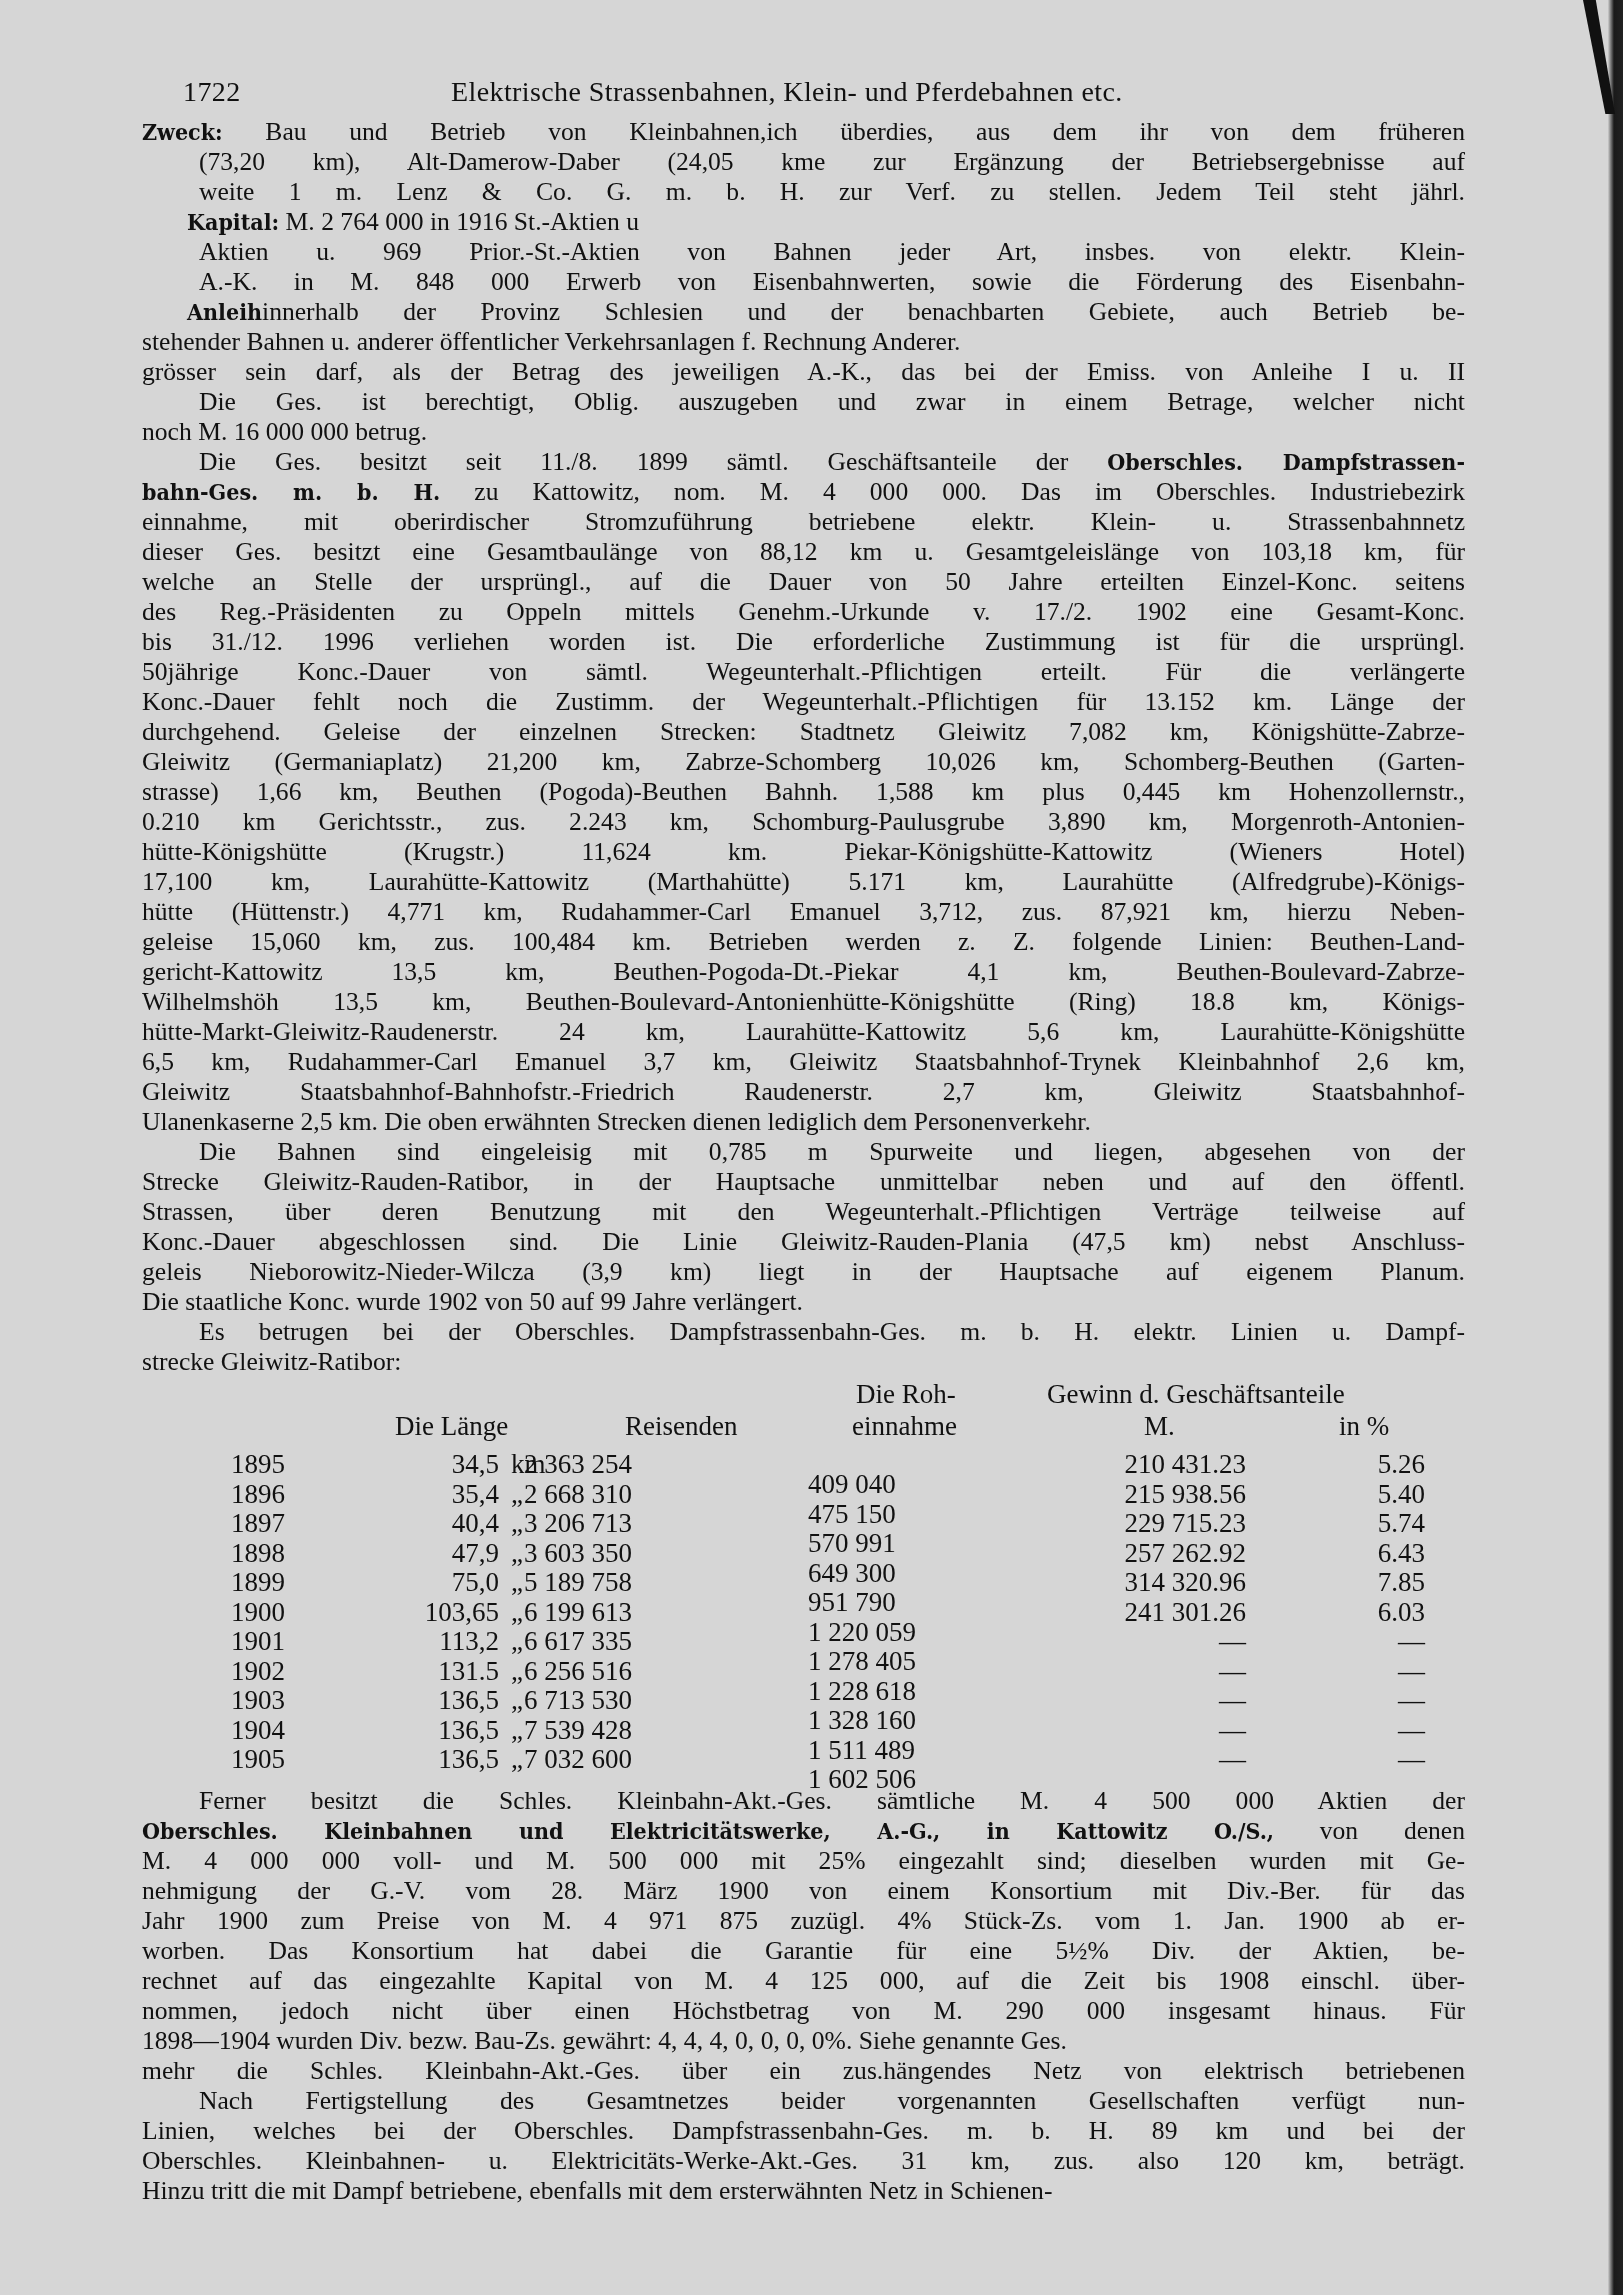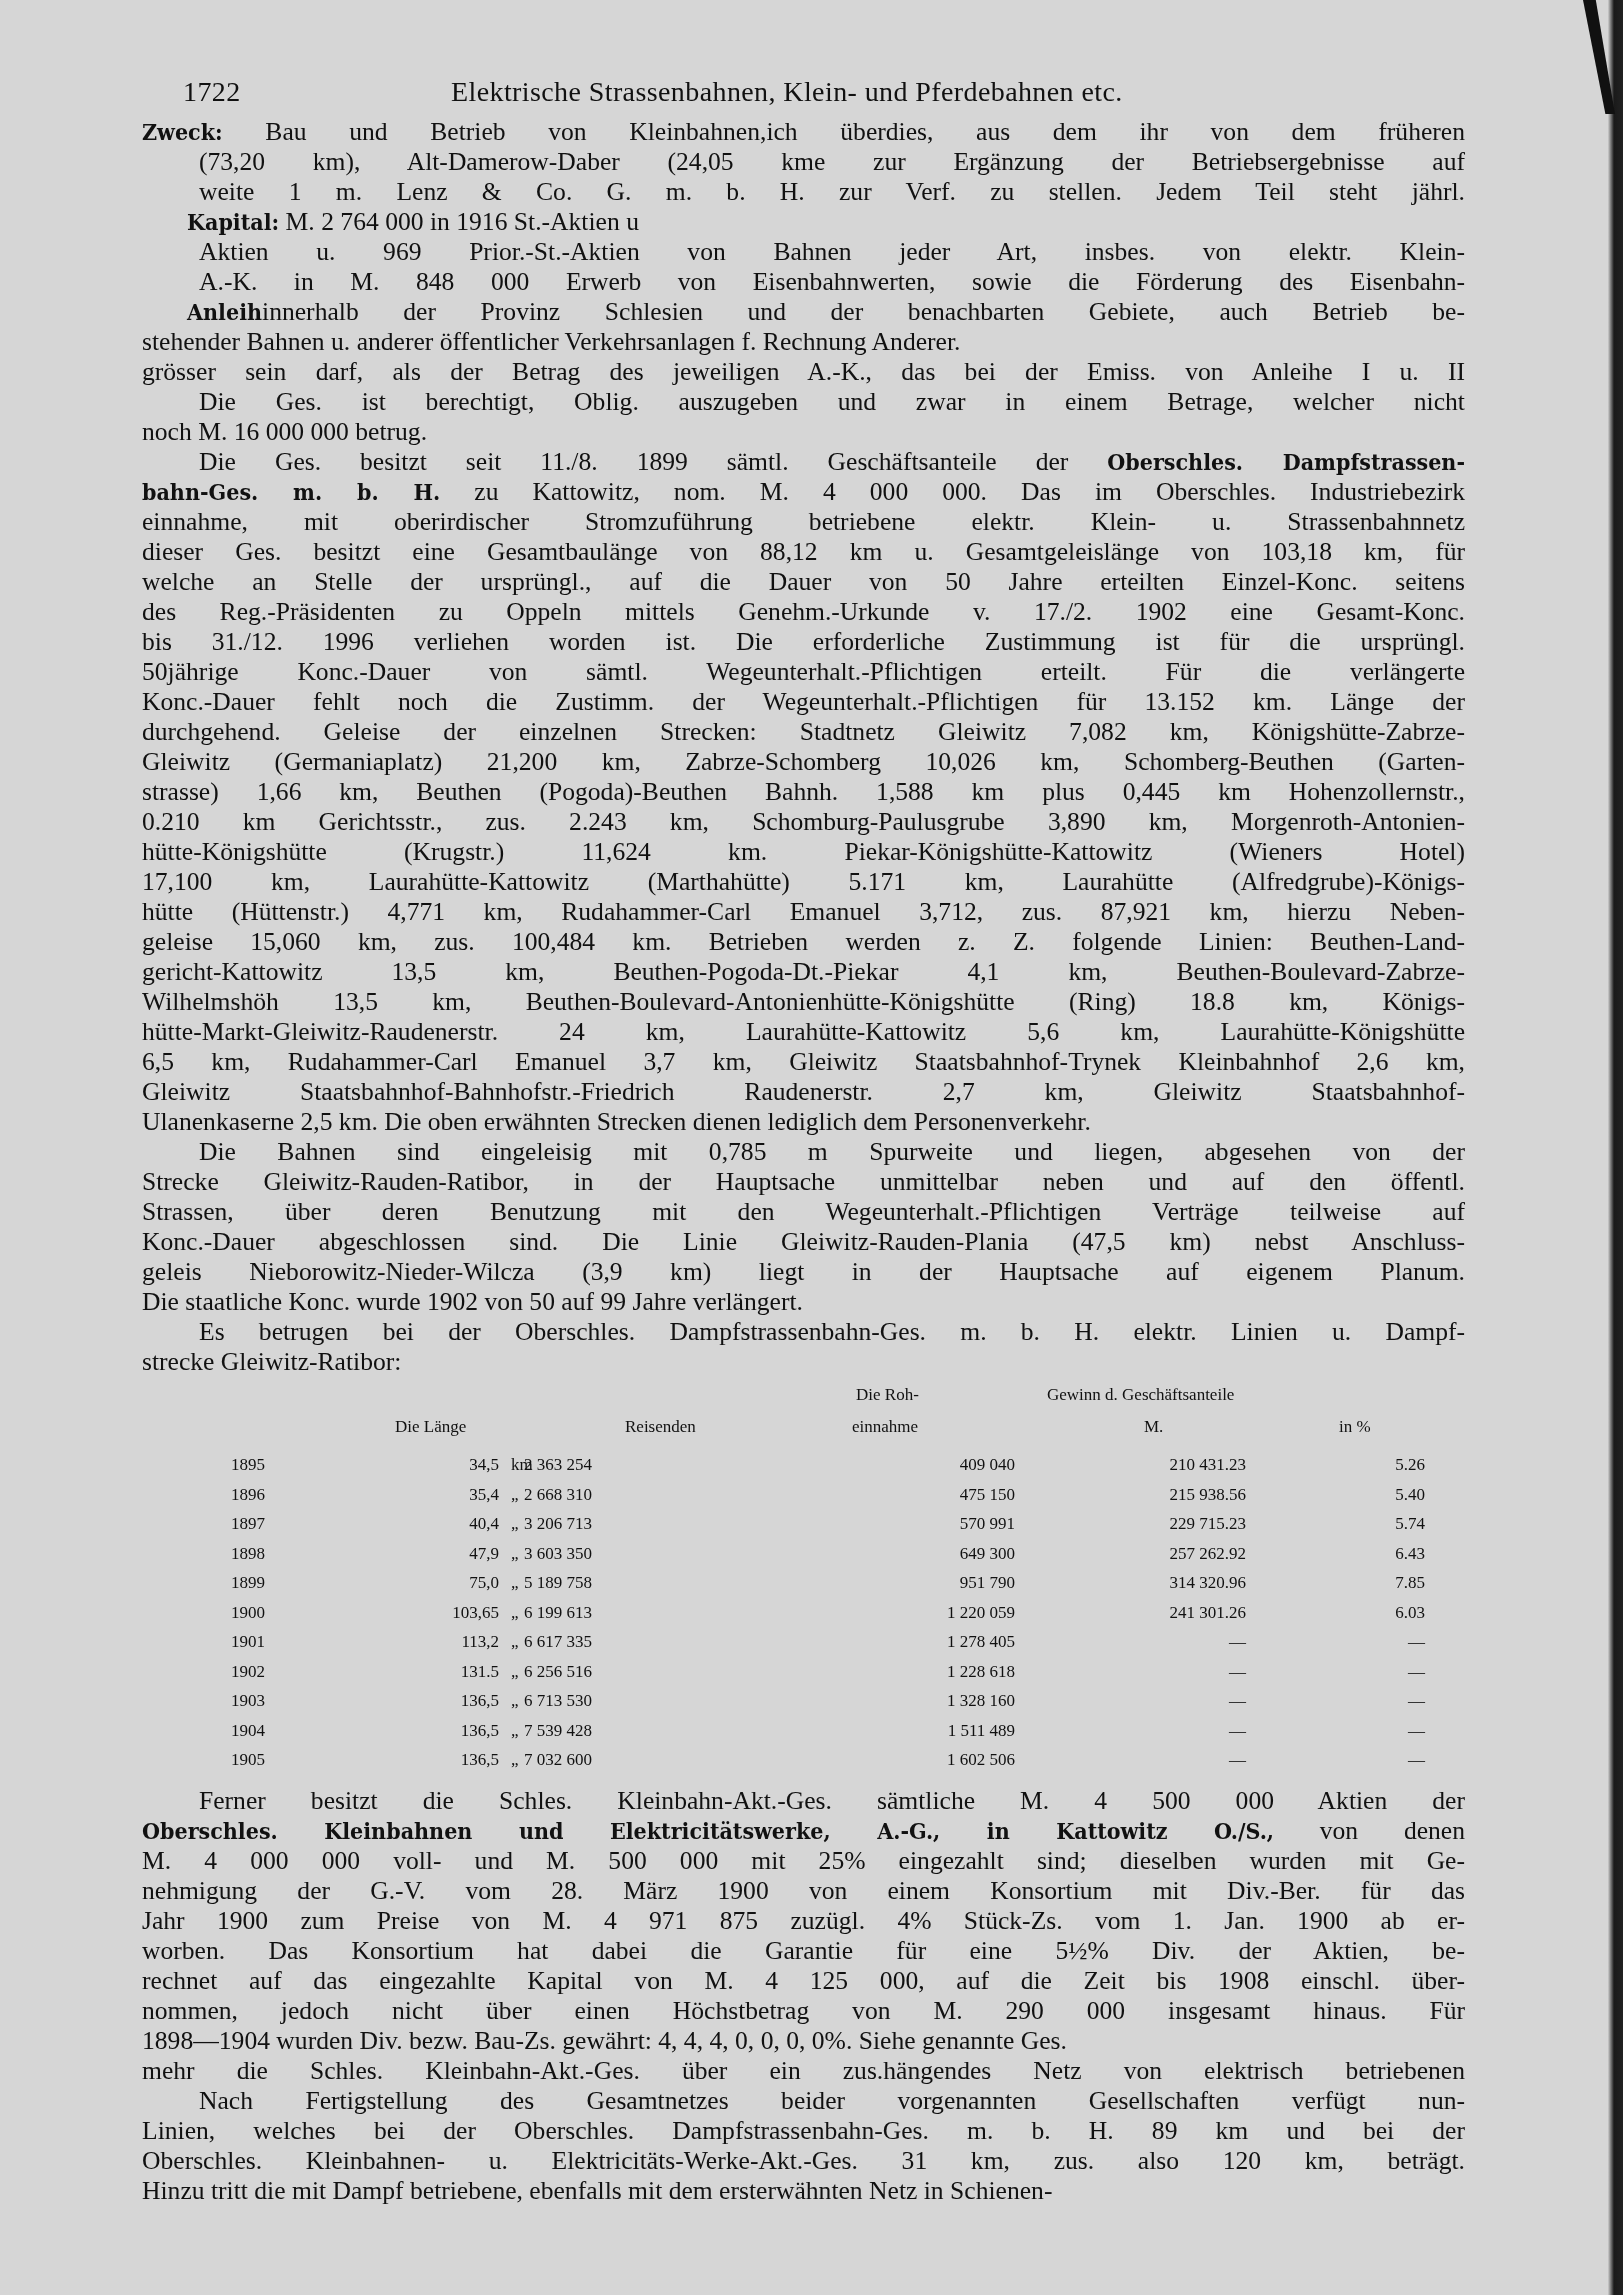--- a/index.html
+++ b/index.html
@@ -35,31 +35,31 @@
     text-align-last: justify;
   }
   .txt p { margin: 0; }
   .line { display: block; white-space: nowrap; text-align: justify; text-align-last: justify; }
   .line.last { text-align-last: left; }
   .ind { padding-left: 57px; }
   .hang { padding-left: 57px; }
   .b { font-weight: bold; font-family: "DejaVu Serif", serif; font-size: 23px; }
   .block { margin-top: 21px; }
   .tbl {
-    position: relative; margin-top: 3.2px; font-size: 17px; line-height: 29.5px;
+    position: relative; margin-top: 3.2px; font-size: 27px; line-height: 29.5px;
   }
   .tbl .hdr { position: relative; height: 70px; }
   .tbl .hdr span { position: absolute; white-space: nowrap; }
   .tbl .row { position: relative; height: 29.5px; }
   .tbl .row span { position: absolute; white-space: nowrap; }
   .c-year { left: 89px; }
   .c-len { left: 268px; width: 89px; text-align: right; }
   .c-unit { left: 369px; }
   .c-reis { left: 382px; width: 260px; text-align: left; }
-  .c-roh { left: 666px; width: 207px; text-align: right; }
+  .c-roh { left: 666px; width: 207px; text-align: left; margin-top: 20px; }
   .c-gew { left: 901px; width: 203px; text-align: right; }
   .c-pct { left: 1153px; width: 130px; text-align: right; }
   .after-table { margin-top: 11.4px; }
 </style>
 </head>
 <body>
 
 <div class="edge"></div>
 <div class="edge-tear"></div>
 

